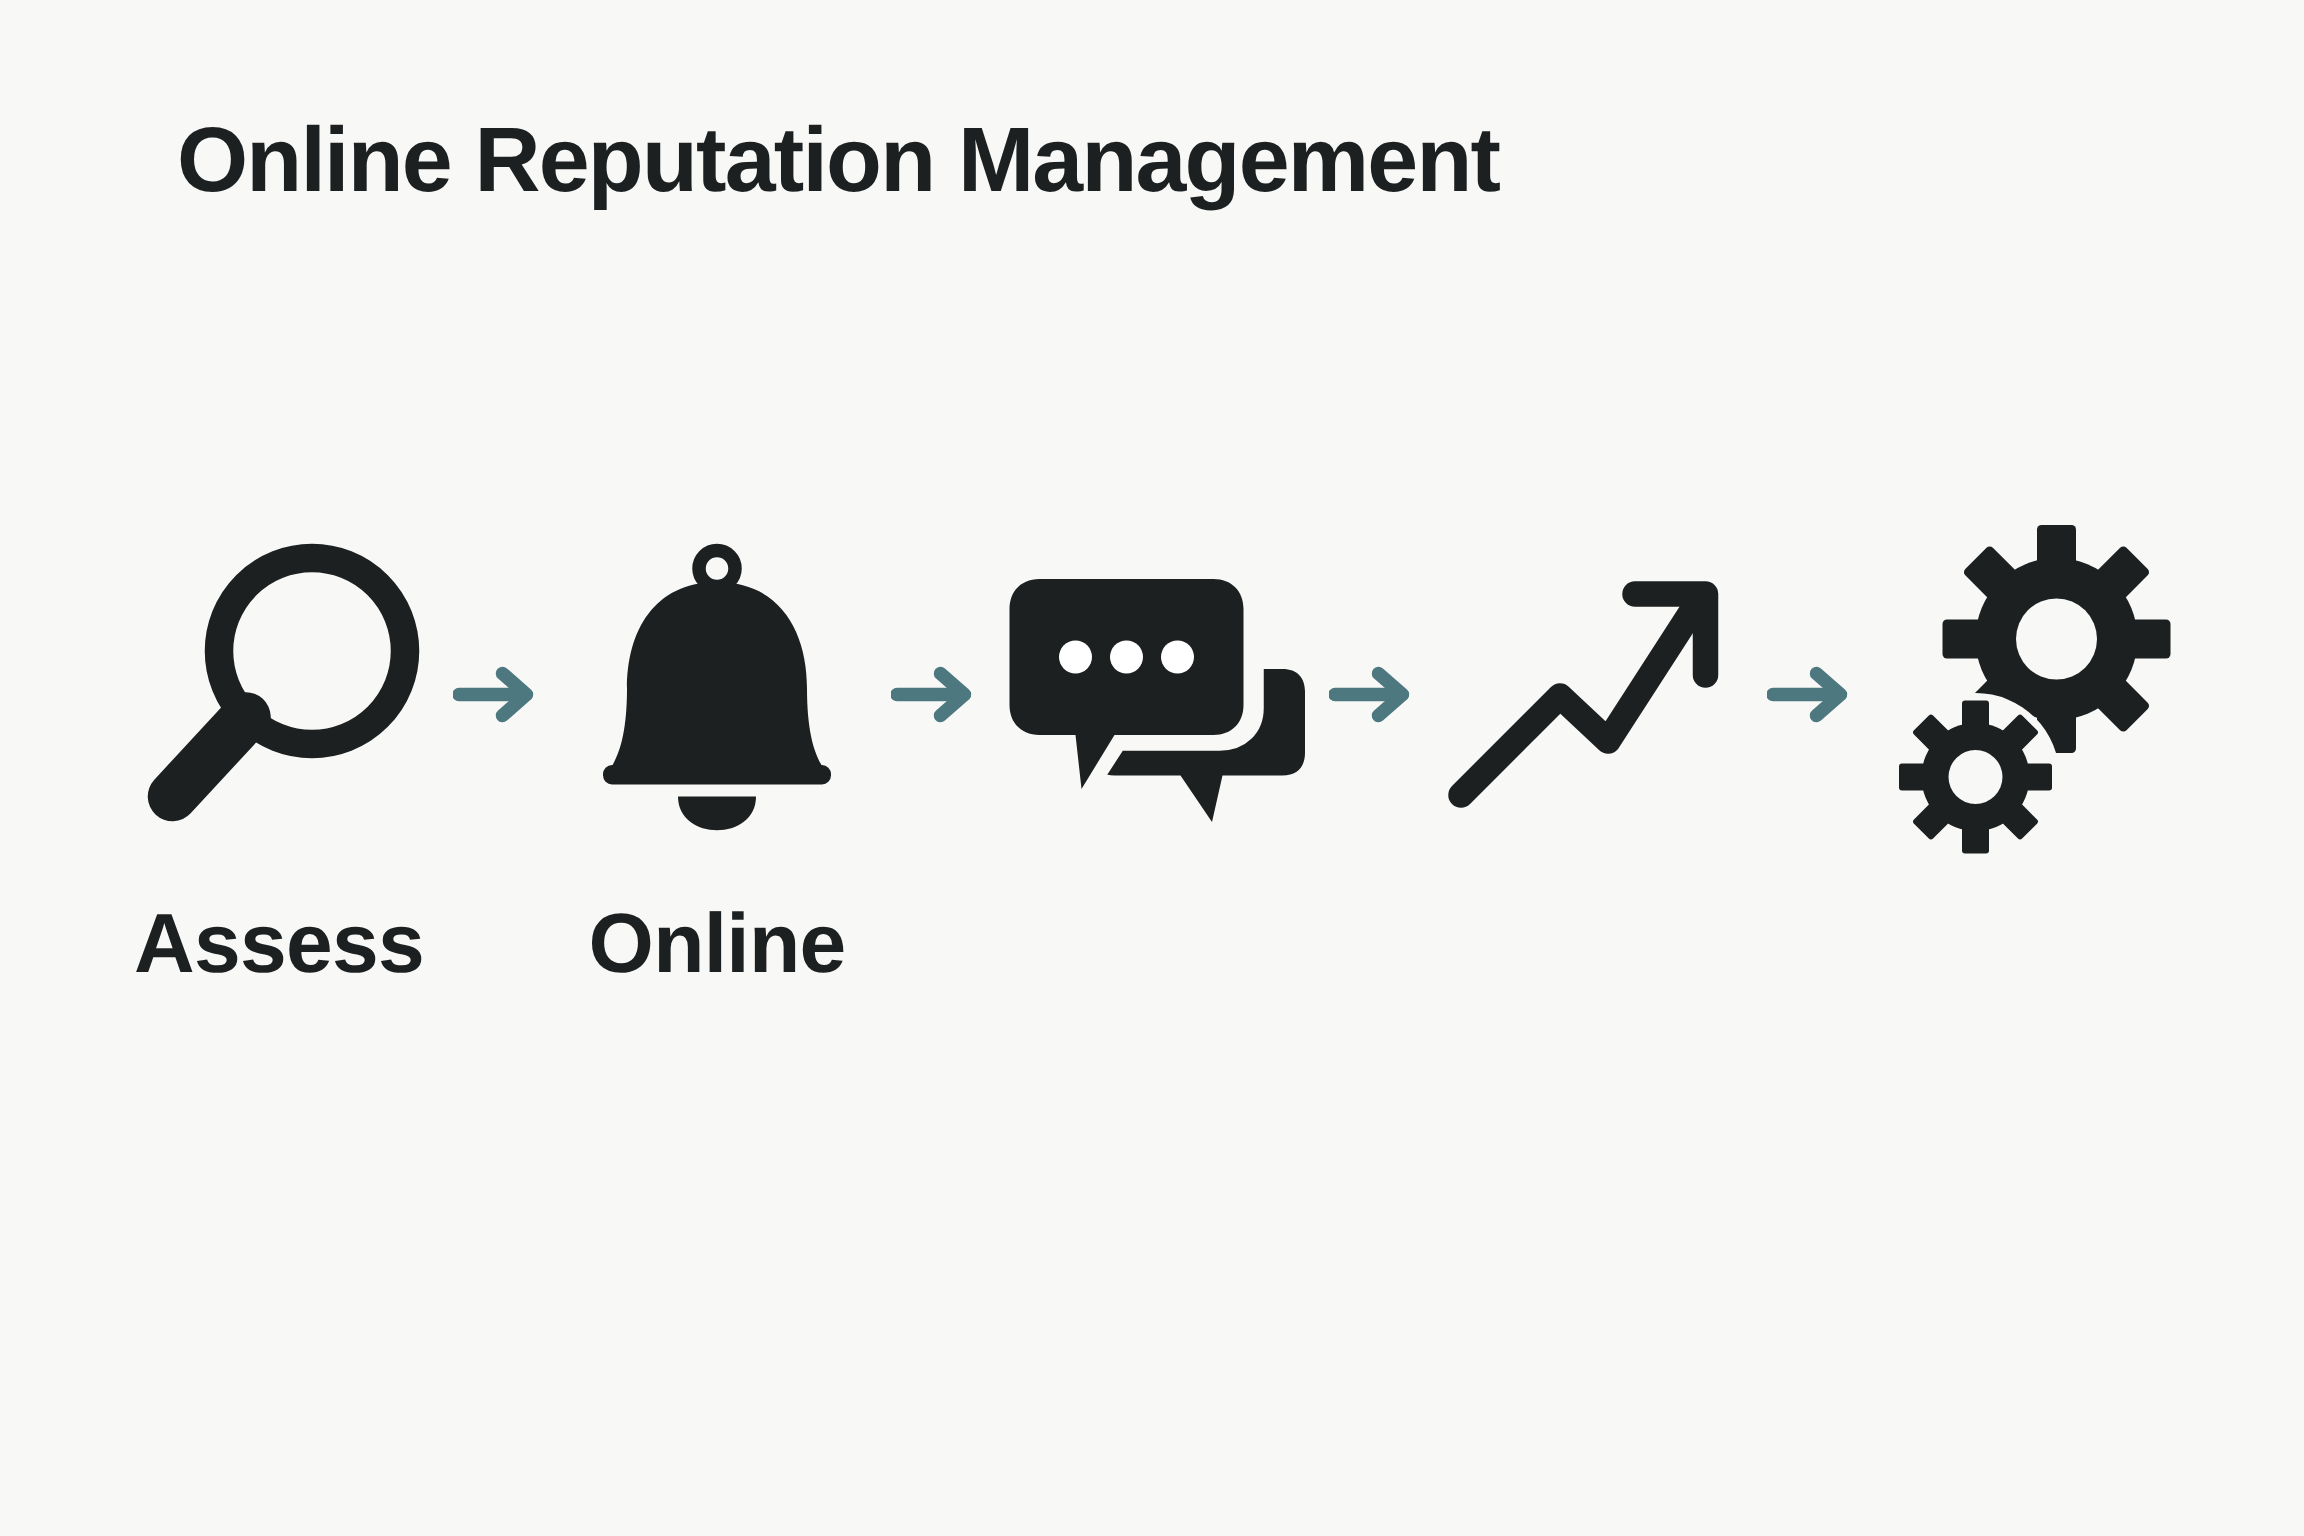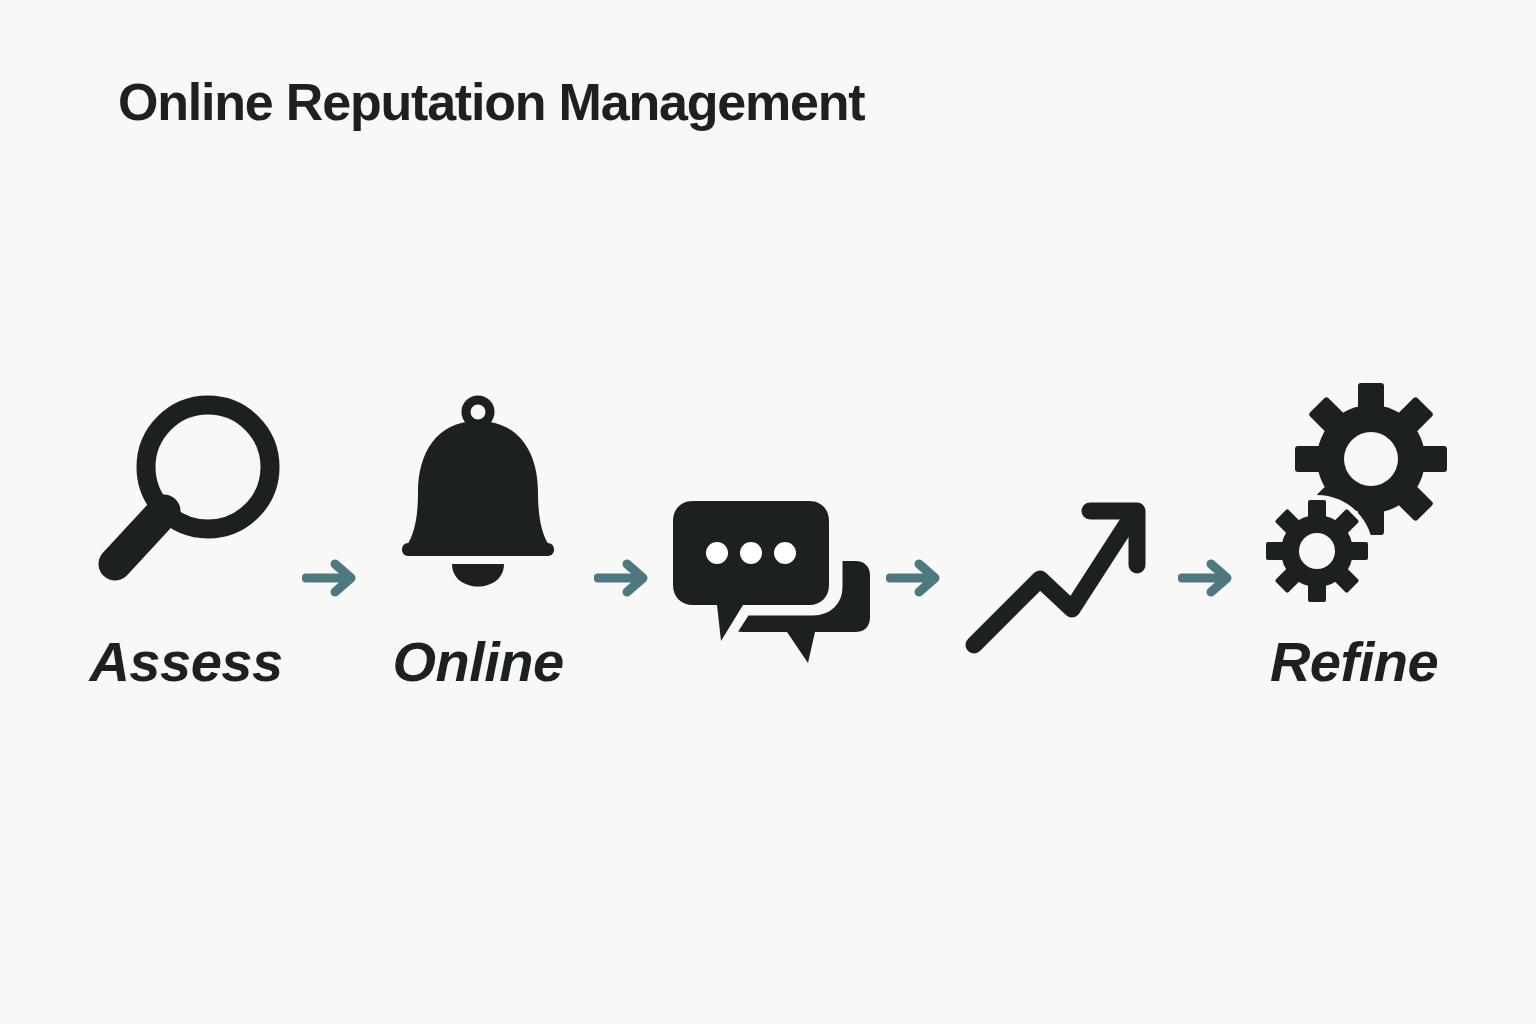--- a/index.html
+++ b/index.html
@@ -20,40 +20,39 @@
     position: absolute;
     inset: 0;
   }
 
   
   .title {
     position: absolute;
     left: 118px;
     top: 76px;
     width: 1300px;
-    font-size: 52px;
+    font-size: 61px;
     font-weight: 700;
     letter-spacing: -1.2px;
     color: #1d2021;
     line-height: 1.0;
     white-space: nowrap;
   }
 
   
   .flow {
     position: absolute;
     left: 80px;
     top: 350px;
     width: 1380px;
     height: 340px;
     display: flex;
     flex-direction: row;
-    align-items: flex-end;
+    align-items: flex-start;
     justify-content: space-between;
-    font-style: italic;
   }
 
   .step {
     width: 212px;
     display: flex;
     flex-direction: column;
     align-items: center;
     flex: 0 0 auto;
   }
 
@@ -227,17 +226,16 @@
                 <rect x="-9" y="-51" width="18" height="22" rx="2" transform="rotate(225)"></rect>
                 <rect x="-9" y="-51" width="18" height="22" rx="2" transform="rotate(270)"></rect>
                 <rect x="-9" y="-51" width="18" height="22" rx="2" transform="rotate(315)"></rect>
               </g>
               <circle cx="0" cy="0" r="36"></circle>
             </g>
             <circle cx="0" cy="0" r="18" fill="#f8f8f7"></circle>
           </g>
         </svg>
       </div>
-      <div class="step-label">Refine</div>
     </div>
 
   </div>
 </div>
 
 </body></html>

